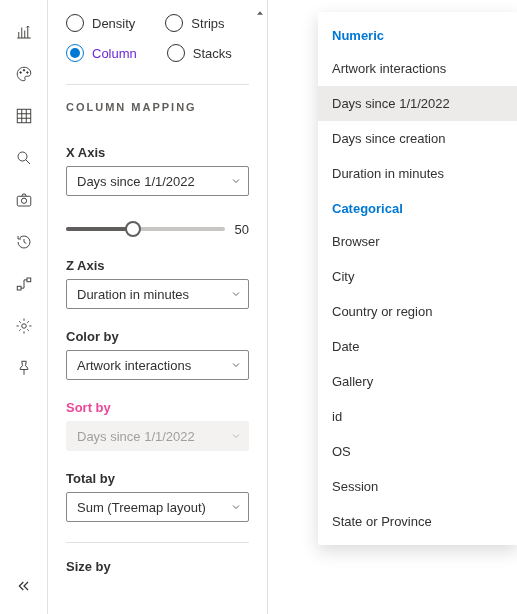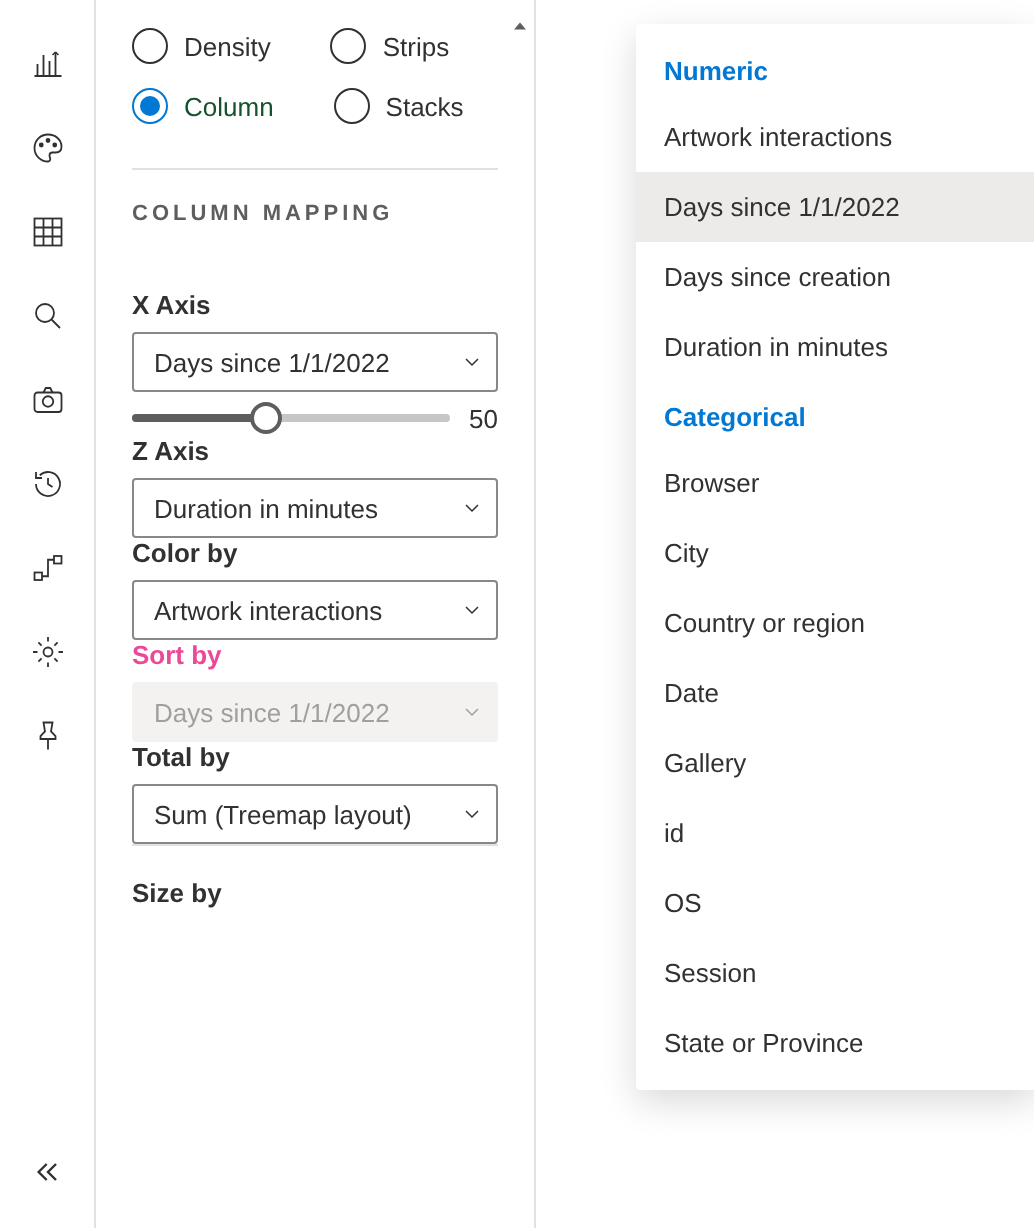--- a/index.html
+++ b/index.html
@@ -87,30 +87,30 @@
       justify-content: center;
     }
     .radio.selected { border-color: #0078d4; }
     .radio.selected::after {
       content: "";
       width: 10px;
       height: 10px;
       background: #0078d4;
       border-radius: 50%;
     }
-    .radio-opt.selected-label span { color: #14532d; text-align: right; }
+    .radio-opt.selected-label span { color: #6d28d9; text-align: right; }
     .hr { border: none; border-top: 1px solid #e1e1e1; margin: 0 0 16px; }
     .section-title {
       font-size: 11px;
       letter-spacing: 2px;
       color: #605e5c;
       font-weight: 600;
       margin-bottom: 32px;
     }
-    .field { margin-bottom: 0; }
+    .field { margin-bottom: 20px; }
     .field-label {
       font-size: 13px;
       font-weight: 600;
       color: #323130;
       margin-bottom: 6px;
     }
     .field.disabled .field-label { color: #ec4899; }
     .select {
       height: 30px;
       border: 1px solid #8a8886;

